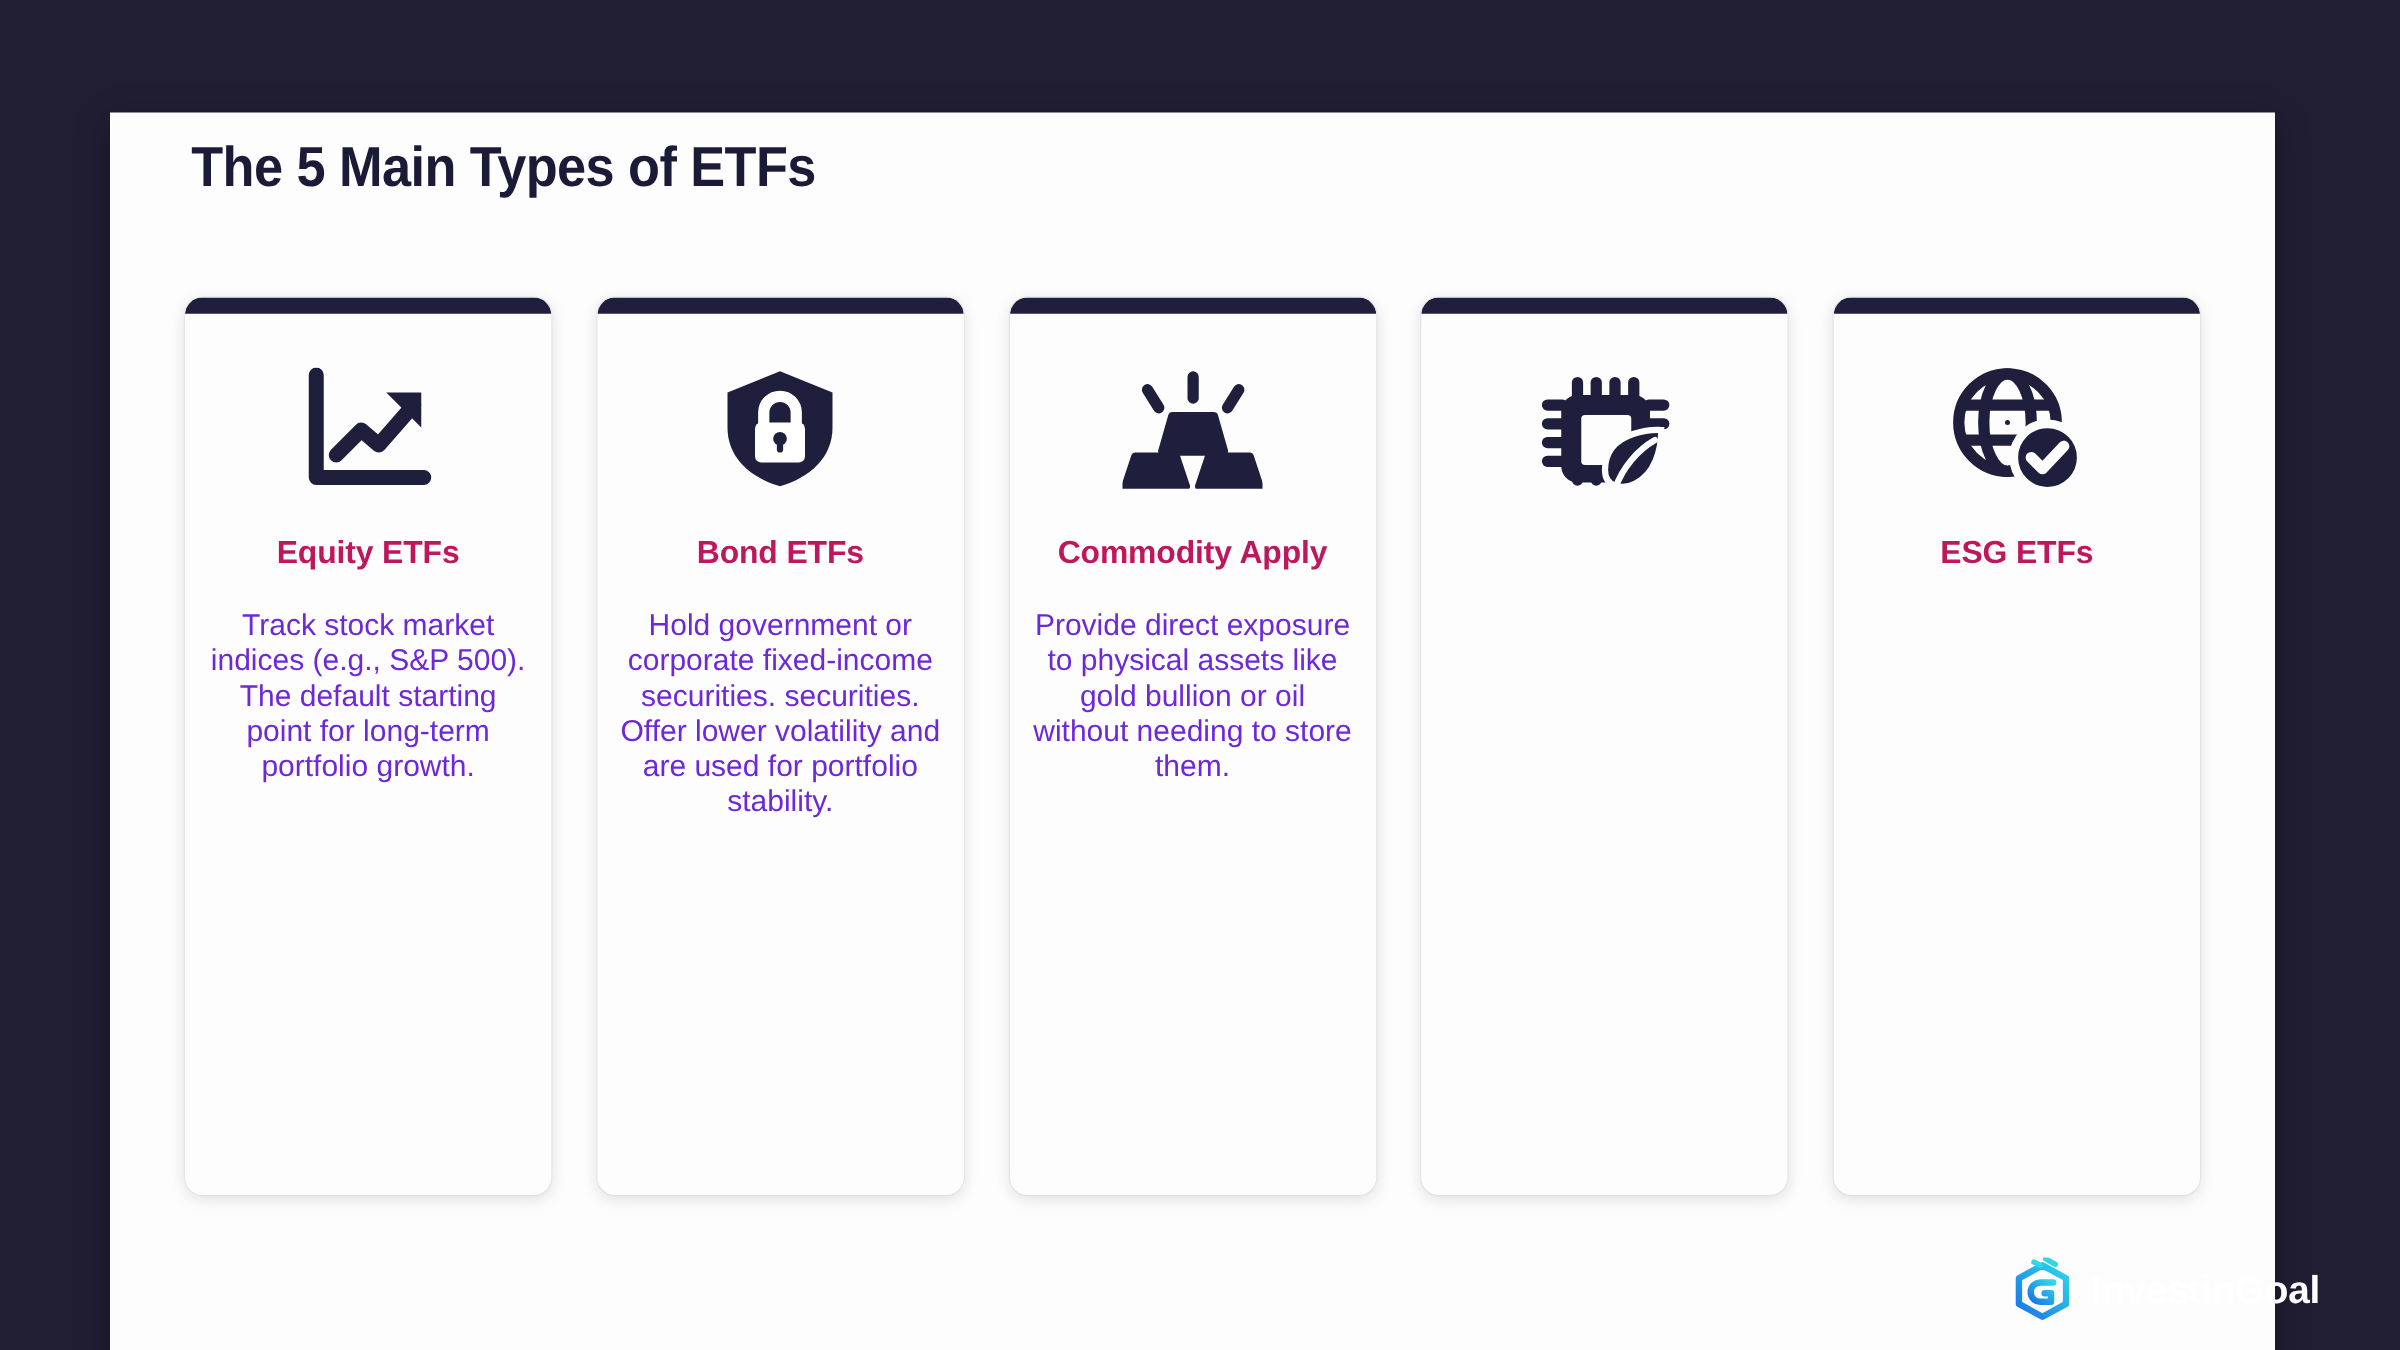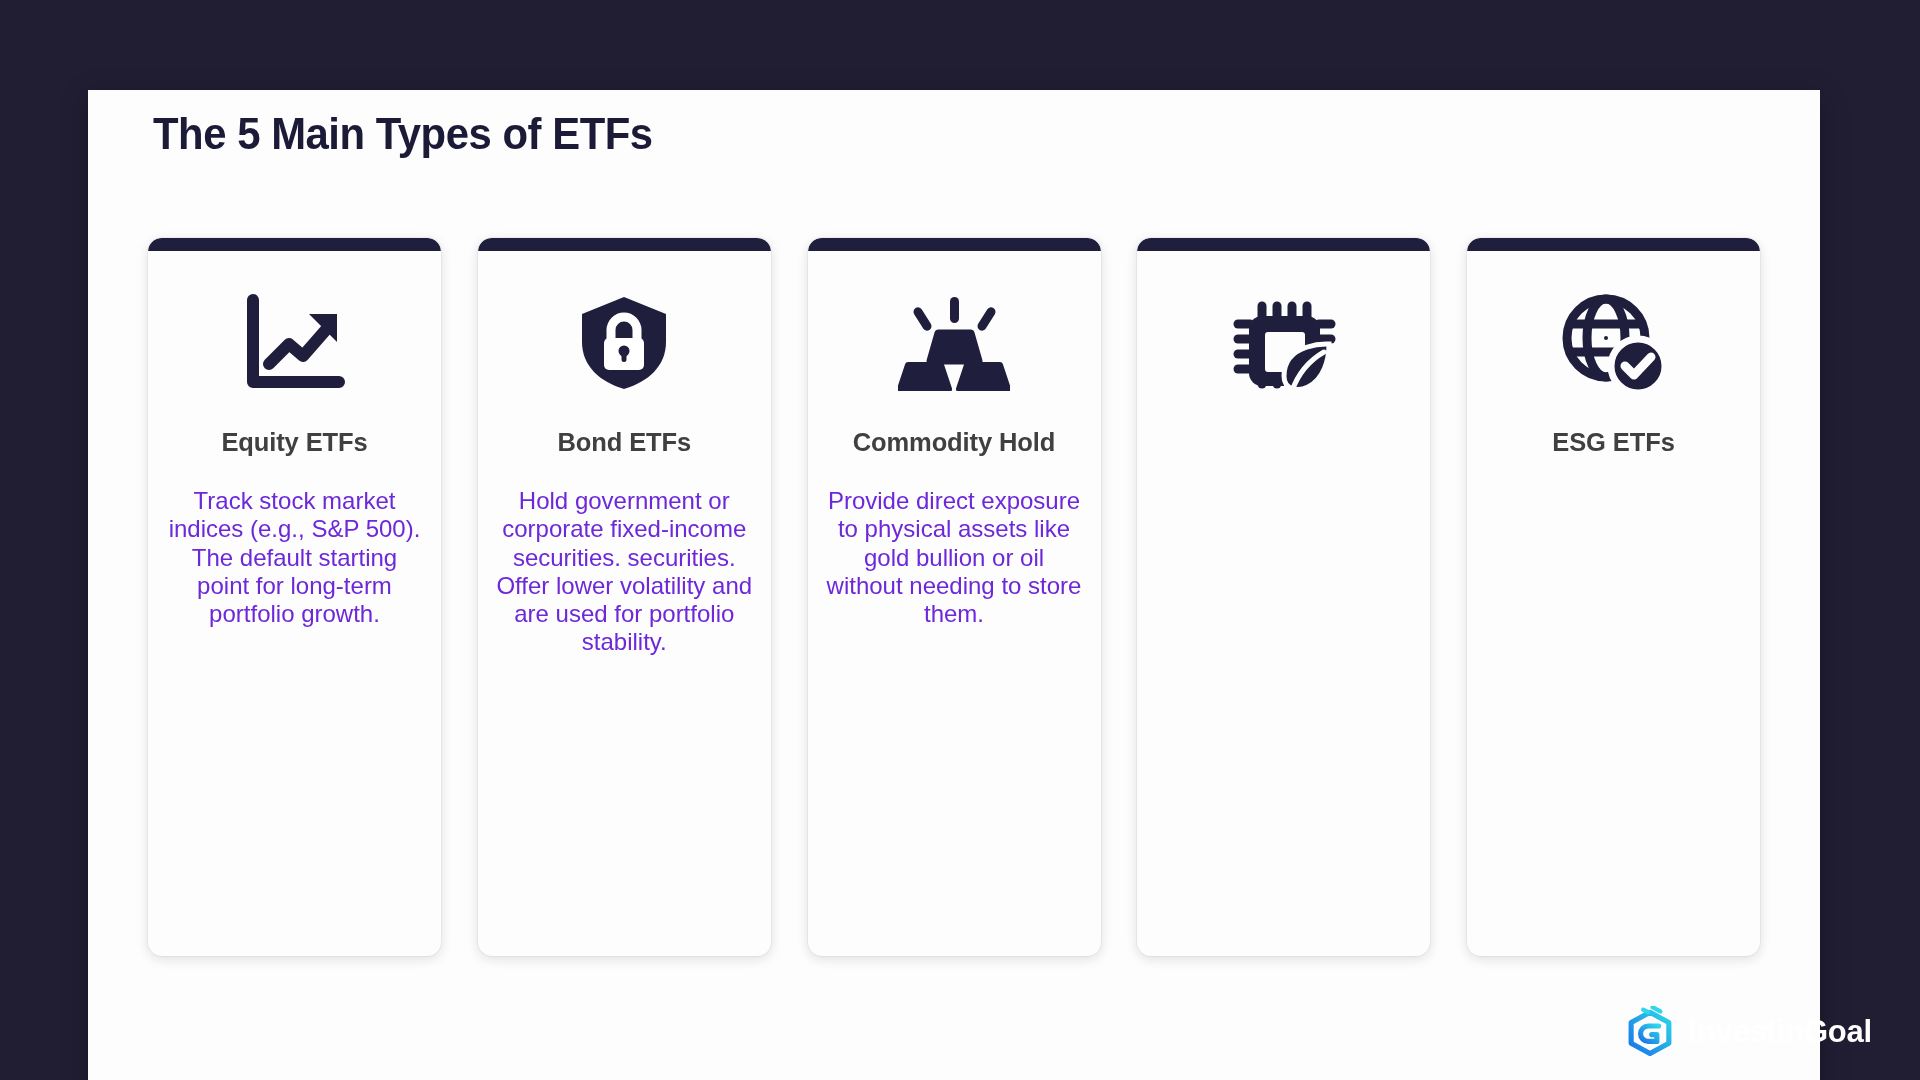--- a/index.html
+++ b/index.html
@@ -83,40 +83,40 @@
     flex: none;
   }
 
   .card-icon svg { display: block; }
 
   .card-title {
     margin-top: 36px;
     padding: 0 16px;
     font-size: 25.5px;
     font-weight: 700;
-    color: #404040;
+    color: #be185d;
     text-align: center;
     line-height: 1.25;
     letter-spacing: -0.1px;
   }
 
   .card-body {
     margin-top: 28px;
     padding: 0 18px 30px;
     font-size: 24px;
     line-height: 1.18;
     color: #6d28d9;
     text-align: center;
     font-weight: 400;
   }
 
   
   .logo {
     position: absolute;
-    right: 48px;
+    right: 64px;
     bottom: 22px;
     display: flex;
     align-items: center;
     gap: 14px;
   }
 
   .logo-mark { width: 48px; height: 52px; display: block; }
 
   .logo-text {
     color: #ffffff;
@@ -168,21 +168,21 @@
       <div class="card-icon">
         <svg width="112" height="96" viewBox="0 0 112 96" fill="none">
           <rect x="52" y="2" width="9" height="26" rx="4.5" fill="#1f1f3d"></rect>
           <rect x="20" y="11" width="9" height="26" rx="4.5" fill="#1f1f3d" transform="rotate(-32 24.5 24)"></rect>
           <rect x="84" y="11" width="9" height="26" rx="4.5" fill="#1f1f3d" transform="rotate(32 88.5 24)"></rect>
           <path d="M40 38 H73 L81 66 H32 Z" fill="#1f1f3d" stroke="#1f1f3d" stroke-width="7" stroke-linejoin="round"></path>
           <path d="M10 70 H43 L51 94 H2 Z" fill="#1f1f3d" stroke="#1f1f3d" stroke-width="6" stroke-linejoin="round"></path>
           <path d="M69 70 H102 L110 94 H61 Z" fill="#1f1f3d" stroke="#1f1f3d" stroke-width="6" stroke-linejoin="round"></path>
         </svg>
       </div>
-      <div class="card-title">Commodity Hold</div>
+      <div class="card-title">Commodity Apply</div>
       <div class="card-body">Provide direct exposure to physical assets like gold bullion or oil without needing to store them.</div>
     </div>
 
     <div class="card">
       <div class="card-topbar"></div>
       <div class="card-icon">
         <svg width="104" height="98" viewBox="0 0 104 98" fill="none">
           <g stroke="#1f1f3d" stroke-width="9" stroke-linecap="round">
             <path d="M30 12 V24"></path>
               <path d="M45 12 V24"></path>

